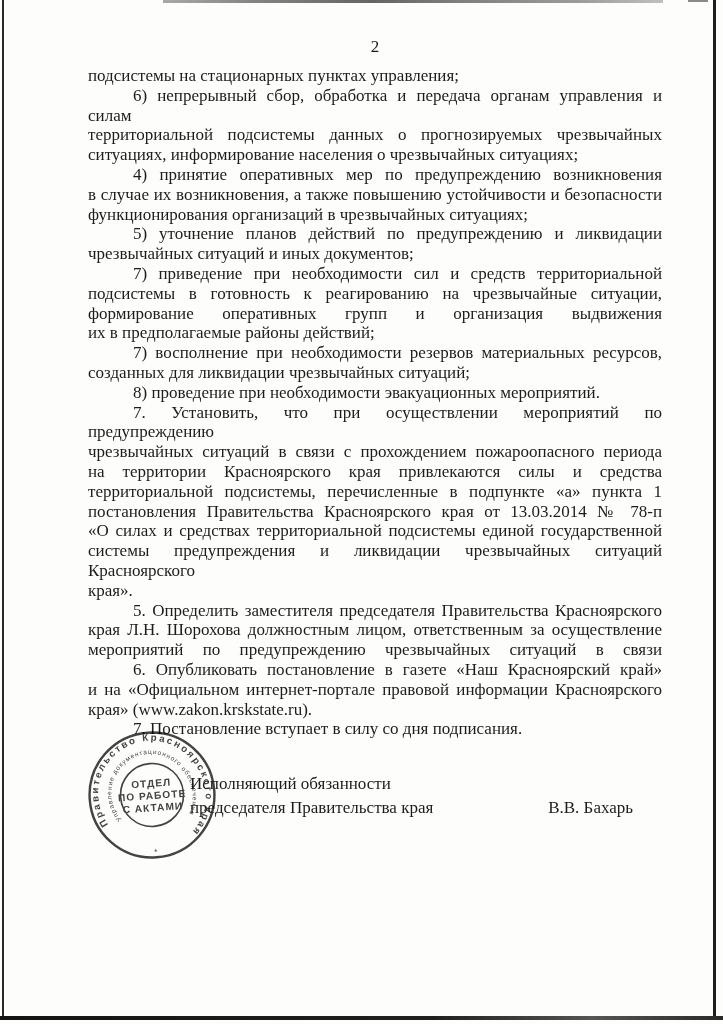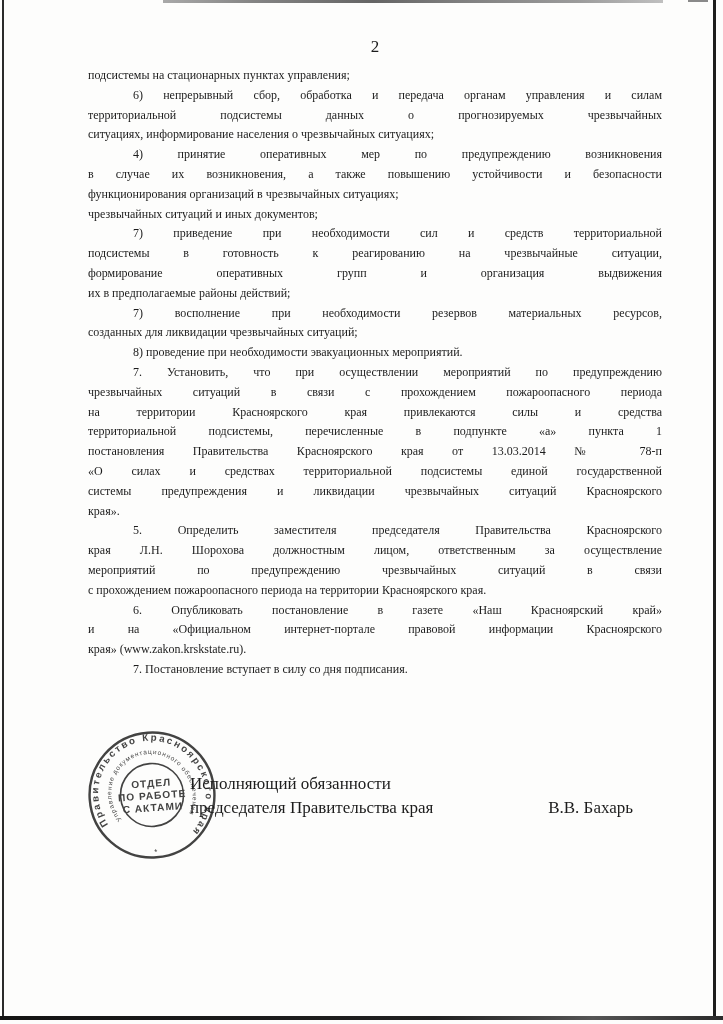--- a/index.html
+++ b/index.html
@@ -21,21 +21,21 @@
                  background:linear-gradient(90deg,#9a9a9a 0%,#6f6f6f 18%,#4a4a4a 42%,#6a6a6a 60%,#8a8a8a 83%,#b5b5b5 100%);
                  opacity:.85; }
   .smudge-top2 { position:absolute; left:688px; top:0; width:20px; height:2px; background:#8a8a8a; }
 
   .page-num {
     position:absolute; left:88px; top:37px; width:574px;
     text-align:center; font-size:17px;
   }
   .doc-body {
     position:absolute; left:88px; top:66px; width:574px;
-    font-size:12px; line-height:19.8px;
+    font-size:17px; line-height:19.8px;
   }
   .doc-body .line { text-align:justify; text-align-last:justify; white-space:normal; }
   .doc-body .line.last { text-align-last:left; }
   .doc-body .line.indent { text-indent:45px; }
 
   .signature {
     position:absolute; left:190px; top:772px; width:443px;
     font-size:17px; line-height:24px;
   }
   .sig-row { display:flex; justify-content:space-between; }
@@ -76,40 +76,40 @@
   <div class="page-num">2</div>
 
   <div class="doc-body">
       <div class="line last">подсистемы на стационарных пунктах управления;</div>
       <div class="line indent">6) непрерывный сбор, обработка и передача органам управления и силам</div>
       <div class="line">территориальной подсистемы данных о прогнозируемых чрезвычайных</div>
       <div class="line last">ситуациях, информирование населения о чрезвычайных ситуациях;</div>
       <div class="line indent">4) принятие оперативных мер по предупреждению возникновения</div>
       <div class="line">в случае их возникновения, а также повышению устойчивости и безопасности</div>
       <div class="line last">функционирования организаций в чрезвычайных ситуациях;</div>
+      <div class="line indent">5) уточнение планов действий по предупреждению и ликвидации</div>
       <div class="line last">чрезвычайных ситуаций и иных документов;</div>
       <div class="line indent">7) приведение при необходимости сил и средств территориальной</div>
       <div class="line">подсистемы в готовность к реагированию на чрезвычайные ситуации,</div>
       <div class="line">формирование оперативных групп и организация выдвижения</div>
       <div class="line last">их в предполагаемые районы действий;</div>
       <div class="line indent">7) восполнение при необходимости резервов материальных ресурсов,</div>
       <div class="line last">созданных для ликвидации чрезвычайных ситуаций;</div>
       <div class="line last indent">8) проведение при необходимости эвакуационных мероприятий.</div>
       <div class="line indent">7. Установить, что при осуществлении мероприятий по предупреждению</div>
       <div class="line">чрезвычайных ситуаций в связи с прохождением пожароопасного периода</div>
       <div class="line">на территории Красноярского края привлекаются силы и средства</div>
       <div class="line">территориальной подсистемы, перечисленные в подпункте «а» пункта 1</div>
       <div class="line">постановления Правительства Красноярского края от 13.03.2014 № 78-п</div>
       <div class="line">«О силах и средствах территориальной подсистемы единой государственной</div>
       <div class="line">системы предупреждения и ликвидации чрезвычайных ситуаций Красноярского</div>
       <div class="line last">края».</div>
       <div class="line indent">5. Определить заместителя председателя Правительства Красноярского</div>
       <div class="line">края Л.Н. Шорохова должностным лицом, ответственным за осуществление</div>
       <div class="line">мероприятий по предупреждению чрезвычайных ситуаций в связи</div>
-      <div class="line last">с прохождением пожароопасного периода на территории Красноярского края.</div>
       <div class="line indent">6. Опубликовать постановление в газете «Наш Красноярский край»</div>
       <div class="line">и на «Официальном интернет-портале правовой информации Красноярского</div>
       <div class="line last">края» (www.zakon.krskstate.ru).</div>
       <div class="line last indent">7. Постановление вступает в силу со дня подписания.</div>
     </div>
 
   <div class="stamp">
     <svg viewBox="0 0 134 134">
       <defs>
         <path id="outerArc" d="M 22 93 A 52 52 0 1 1 112 41 A 52 52 0 1 1 22 93"></path>

